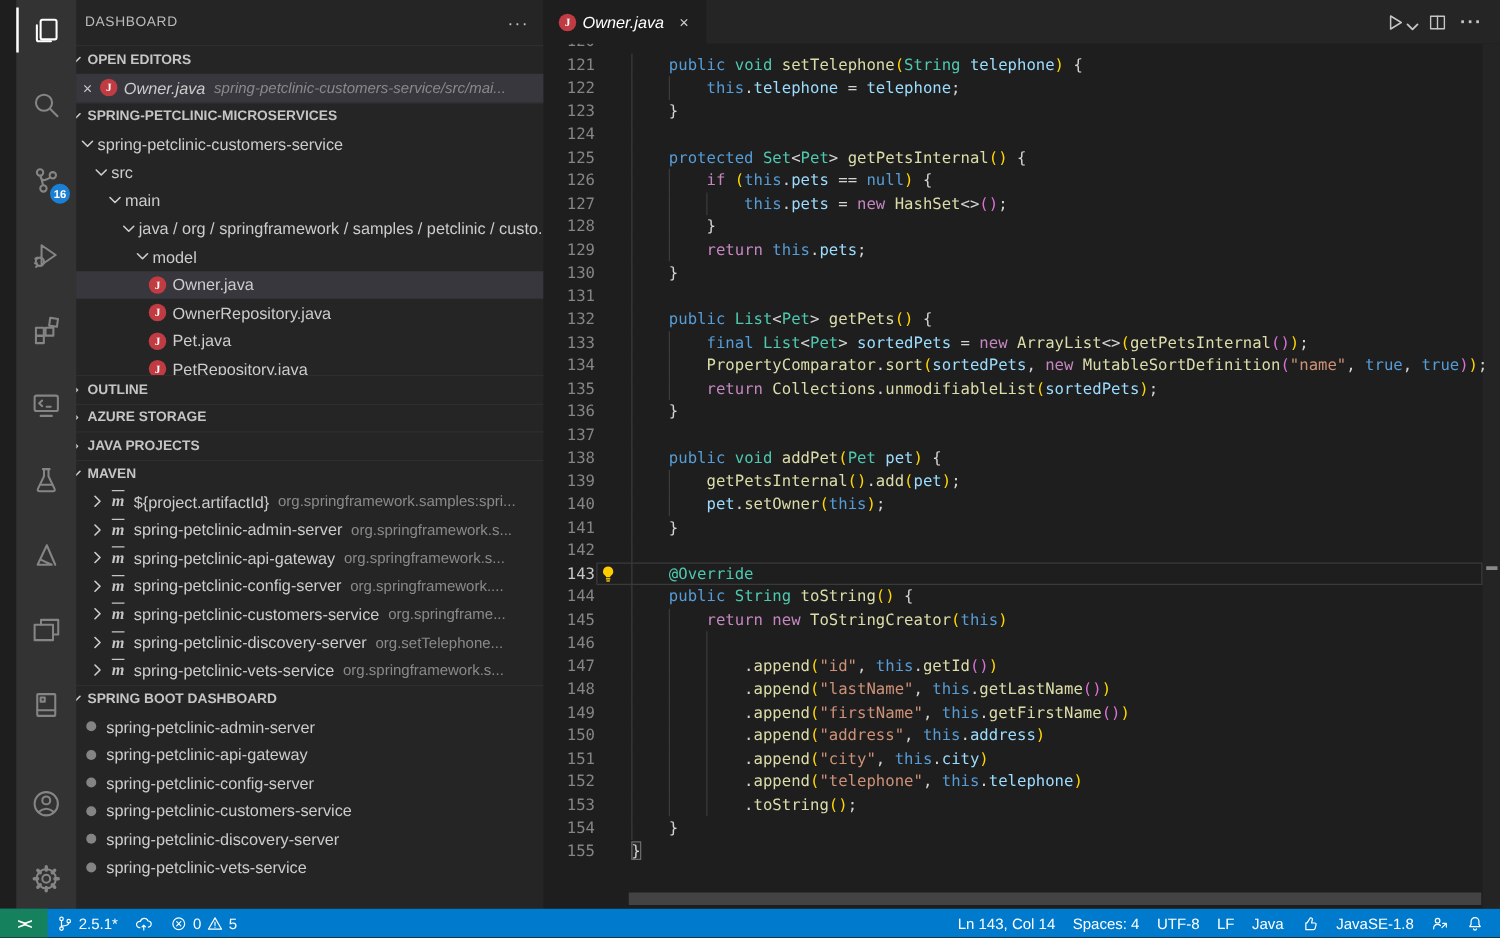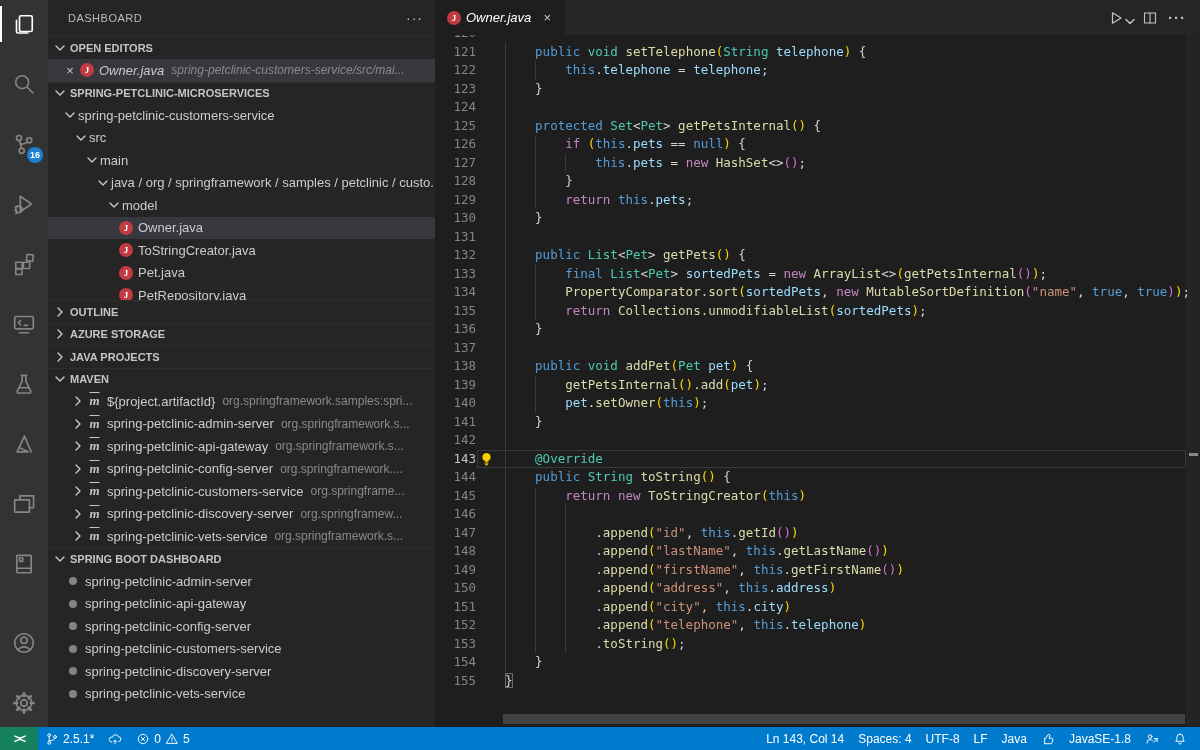--- a/index.html
+++ b/index.html
@@ -1,21 +1,21 @@
 <!DOCTYPE html>
 <html><head>
 <meta charset="utf-8">
 <style>
   * { margin:0; padding:0; box-sizing:border-box; }
   html,body { width:1200px; height:750px; overflow:hidden; background:#1E1E1E;
               font-family:"Liberation Sans", sans-serif; }
   #app { position:relative; width:1200px; height:750px; }
 
   
-  #activitybar { position:absolute; left:0; top:0; width:48px; height:727px;
+  #activitybar { position:absolute; left:13px; top:0; width:48px; height:727px;
                  background:#333333; z-index:5; display:flex; flex-direction:column;gap:12px; }
   .ab-item { position:relative; width:48px; height:48px; display:flex;
              align-items:center; justify-content:center; color:#858585; cursor:pointer; }
   .ab-item.active { color:#ffffff; }
   .ab-item.active::before { content:""; position:absolute; left:0; top:6px; bottom:6px;
              width:2px; background:#ffffff; }
   .ab-item svg { width:24px; height:24px; }
   .ab-badge { position:absolute; right:5px; bottom:5px; min-width:16px; height:16px;
               border-radius:8px; background:#1b80d4; color:#fff; font-size:9px;
               display:flex; align-items:center; justify-content:center; font-weight:bold; padding:0 3px;}
@@ -248,21 +248,21 @@
               </svg>
             </span>
             <span>model</span>
           </div>
           <div class="row sel" style="padding-left: 69px;">
             <span class="jicon">J</span>
             <span>Owner.java</span>
           </div>
           <div class="row" style="padding-left: 69px;">
             <span class="jicon">J</span>
-            <span>ToStringCreator.java</span>
+            <span>OwnerRepository.java</span>
           </div>
           <div class="row" style="padding-left: 69px;">
             <span class="jicon">J</span>
             <span>Pet.java</span>
           </div>
           <div class="row" style="padding-left: 69px;">
             <span class="jicon">J</span>
             <span>PetRepository.java</span>
           </div>
         </div>
@@ -349,21 +349,21 @@
           <span class="desc">org.springframe...</span>
         </div>
         <div class="row" style="padding-left: 22px;">
           <span class="chev">
             <svg viewBox="0 0 16 16" fill="none" stroke="currentColor" stroke-width="1.1" stroke-linecap="round" stroke-linejoin="round">
               <path d="M6 4 L10 8 L6 12" stroke-width="1.3"></path>
             </svg>
           </span>
           <span class="mvn">m</span>
           <span>spring-petclinic-discovery-server</span>
-          <span class="desc">org.springframew...</span>
+          <span class="desc">org.setTelephone...</span>
         </div>
         <div class="row" style="padding-left: 22px;">
           <span class="chev">
             <svg viewBox="0 0 16 16" fill="none" stroke="currentColor" stroke-width="1.1" stroke-linecap="round" stroke-linejoin="round">
               <path d="M6 4 L10 8 L6 12" stroke-width="1.3"></path>
             </svg>
           </span>
           <span class="mvn">m</span>
           <span>spring-petclinic-vets-service</span>
           <span class="desc">org.springframework.s...</span>

